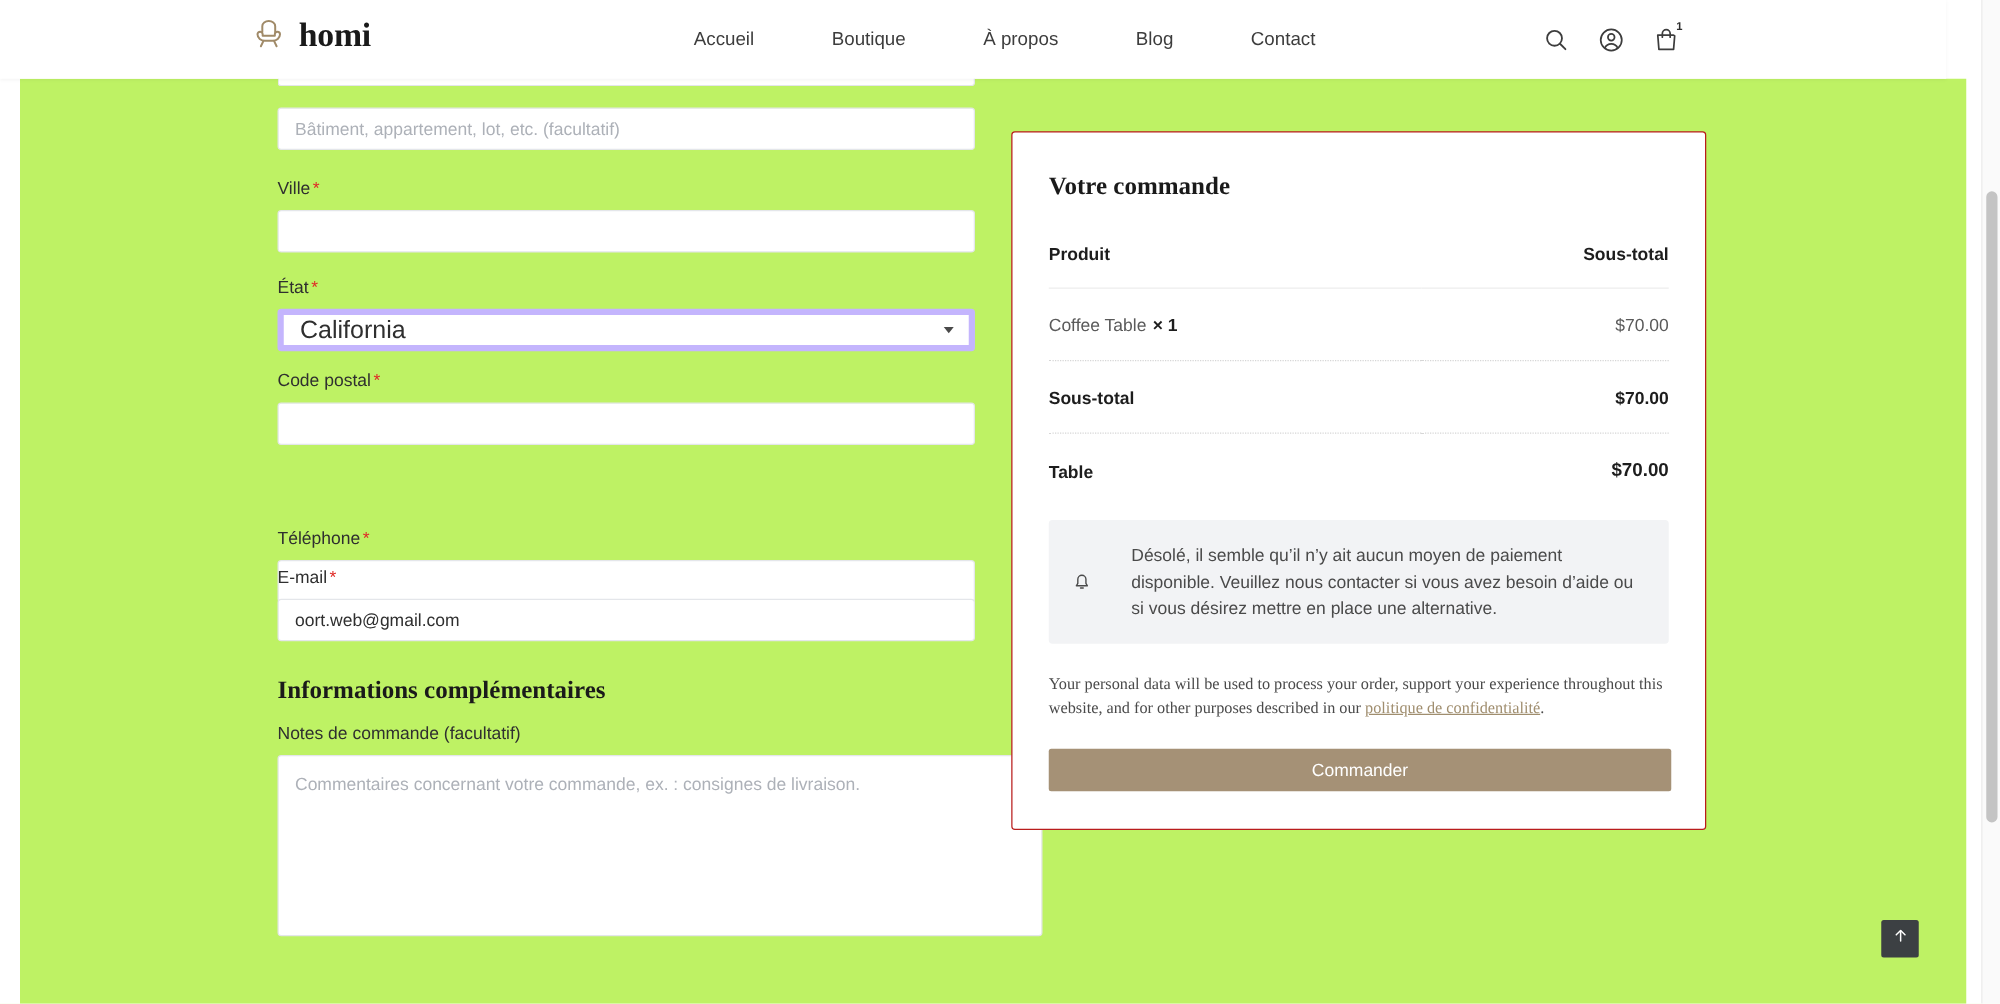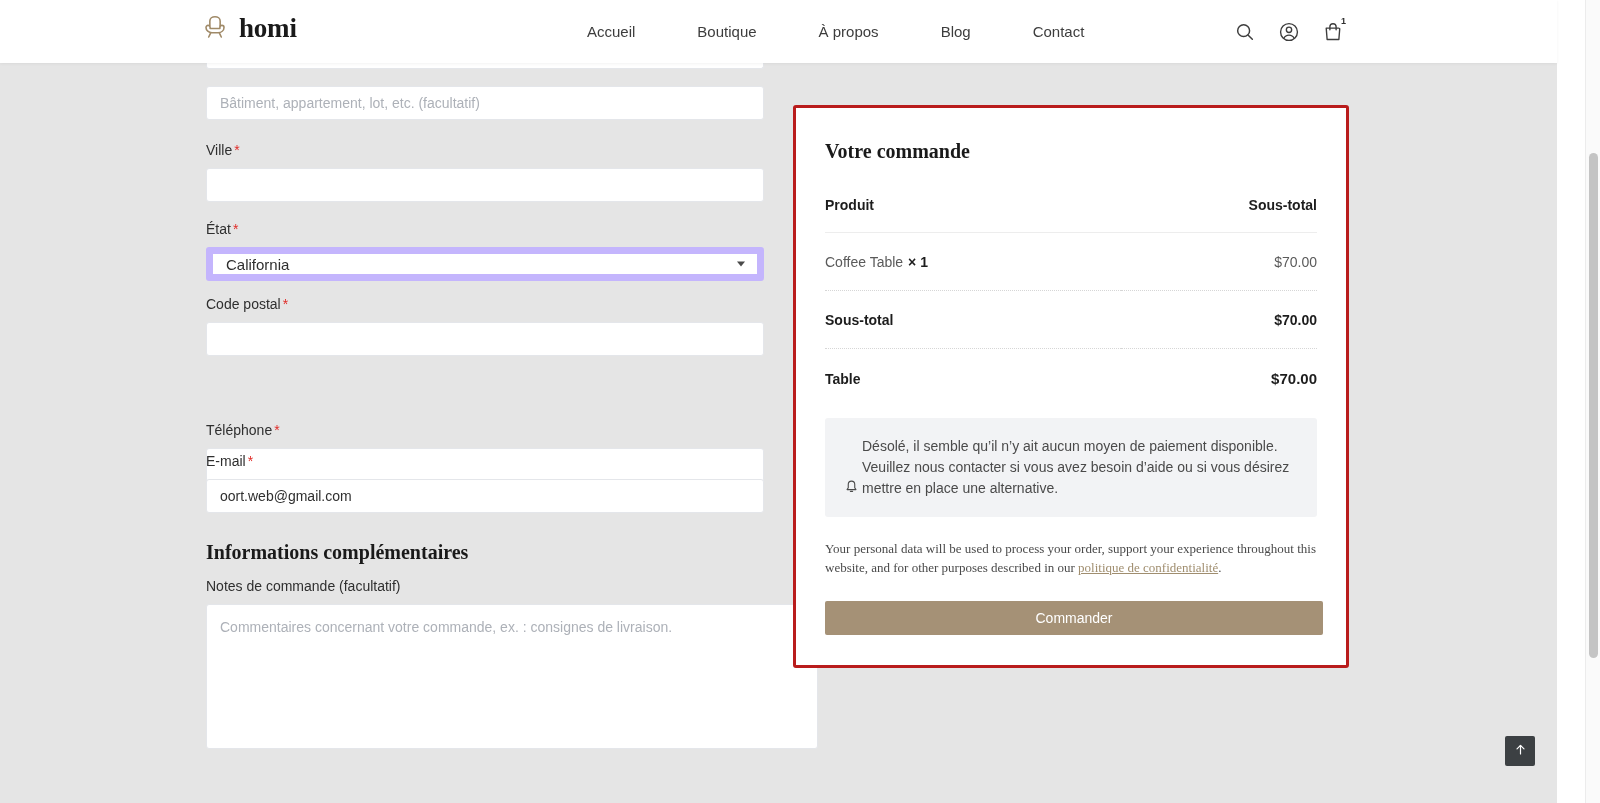--- a/index.html
+++ b/index.html
@@ -25,21 +25,21 @@
     display: flex; align-items: center; gap: 9px;
     text-decoration: none;
   }
   .brand-mark { width: 30px; height: 30px; display: block; }
   .brand-name {
     font-family: "Liberation Serif", serif;
     font-size: 27px; font-weight: 700; color: #1a1a1a;
     letter-spacing: -0.2px; line-height: 1;
   }
   #main-nav {
-    position: absolute; left: 556px; top: 0; height: 63px;
+    position: absolute; left: 524px; top: 0; height: 63px;
     display: flex; align-items: flex-end; gap: 0;
   }
   #main-nav a {
     font-size: 15px; color: #3d3d3d; text-decoration: none;
     padding: 0 31px; line-height: 63px; white-space: nowrap;
   }
   #header-actions {
     position: absolute; right: 213px; top: 0; height: 63px;
     display: flex; align-items: center; gap: 22px;
   }
@@ -51,22 +51,22 @@
   .cart-badge {
     position: absolute; top: -7px; right: -7px;
     min-width: 15px; height: 15px; border-radius: 50%;
     background: #ffffff; color: #2f2f2f;
     font-size: 9px; line-height: 15px; text-align: center;
     font-weight: 600;
   }
 
   
   #checkout {
-    position: absolute; top: 63px; left: 0; width: 1557px; height: 740px;
-    background: #e5e5e5;
+    position: absolute; top: 63px; left: 16px; width: 1557px; height: 740px;
+    background: #bef264;
   }
 
   
   #billing-column {
     position: absolute; left: 206px; top: 0; width: 558px;
   }
   .clipped-field {
     position: absolute; left: 0; top: -12px; width: 558px; height: 18px;
     border: 1px solid #e4e6ea; border-top: none; border-radius: 0 0 3px 3px;
     background: #fff;
@@ -80,23 +80,23 @@
   .f-input {
     display: block; width: 558px; height: 34px;
     border: 1px solid #e4e6ea; border-radius: 3px;
     background: #fff; font-size: 14px; color: #2f2f2f;
     padding: 0 13px; font-family: "Liberation Sans", sans-serif;
     outline: none;
   }
   .f-input::placeholder { color: #adb1b8; }
   .f-select {
     position: relative; width: 558px; height: 34px;
-    border: 7px solid #c4b5fd; border-radius: 3px; background: #fff;
+    border: 5px solid #c4b5fd; border-radius: 3px; background: #fff;
     display: flex; align-items: center; padding: 0 13px;
-    font-size: 15px; color: #2f2f2f; cursor: pointer;
+    font-size: 20px; color: #2f2f2f; cursor: pointer;
   }
   .f-select .caret {
     position: absolute; right: 12px; top: 50%; transform: translateY(-50%);
     width: 0; height: 0;
     border-left: 4px solid transparent; border-right: 4px solid transparent;
     border-top: 5px solid #4a4a4a;
   }
   .section-heading {
     font-family: "Liberation Serif", serif;
     font-size: 20px; font-weight: 700; color: #1a1a1a;
@@ -108,21 +108,21 @@
     padding: 12px 13px; font-size: 14px; color: #2f2f2f;
     font-family: "Liberation Sans", sans-serif; resize: none; outline: none;
     line-height: 20px;
   }
   .f-textarea::placeholder { color: #adb1b8; }
 
   
   #order-review {
     position: absolute; left: 793px; top: 42px;
     width: 556px;
-    border: 3px solid #b91c1c; border-radius: 3px;
+    border: 1px solid #b91c1c; border-radius: 3px;
     background: #ffffff;
     padding: 30px 29px 30px 29px;
   }
   #order-title {
     font-family: "Liberation Serif", serif;
     font-size: 20px; font-weight: 700; color: #1a1a1a;
     margin: 0 0 33px 0; line-height: 26px;
   }
   table.order-table { width: 100%; border-collapse: collapse; }
   table.order-table th {
@@ -140,21 +140,21 @@
   table.order-table tr.totline td.right { color: #1d1d1d; font-weight: 700; }
   table.order-table tr.grand td { border-bottom: none; padding-bottom: 6px; }
   table.order-table tr.grand td.right { font-size: 15px; }
   .qty { color: #1d1d1d; font-weight: 700; padding-left: 5px; }
 
   #payment-notice {
     margin-top: 25px;
     background: #f2f3f5;
     border-radius: 3px;
     padding: 18px 20px 18px 17px;
-    display: flex; gap: 1px; align-items: flex-end;
+    display: flex; gap: 30px; align-items: center;
   }
   #payment-notice .bell { flex: 0 0 auto; margin-top: 2px; color: #4a4a4a; }
   #payment-notice p {
     margin: 0; font-size: 14px; line-height: 21px; color: #4a4a4a;
   }
 
   #privacy-note {
     margin-top: 22px; font-size: 13px; line-height: 19px; color: #4a4a4a; font-family: Liberation Serif, serif;
   }
   #privacy-note a { color: #a08e6f; text-decoration: underline; }

